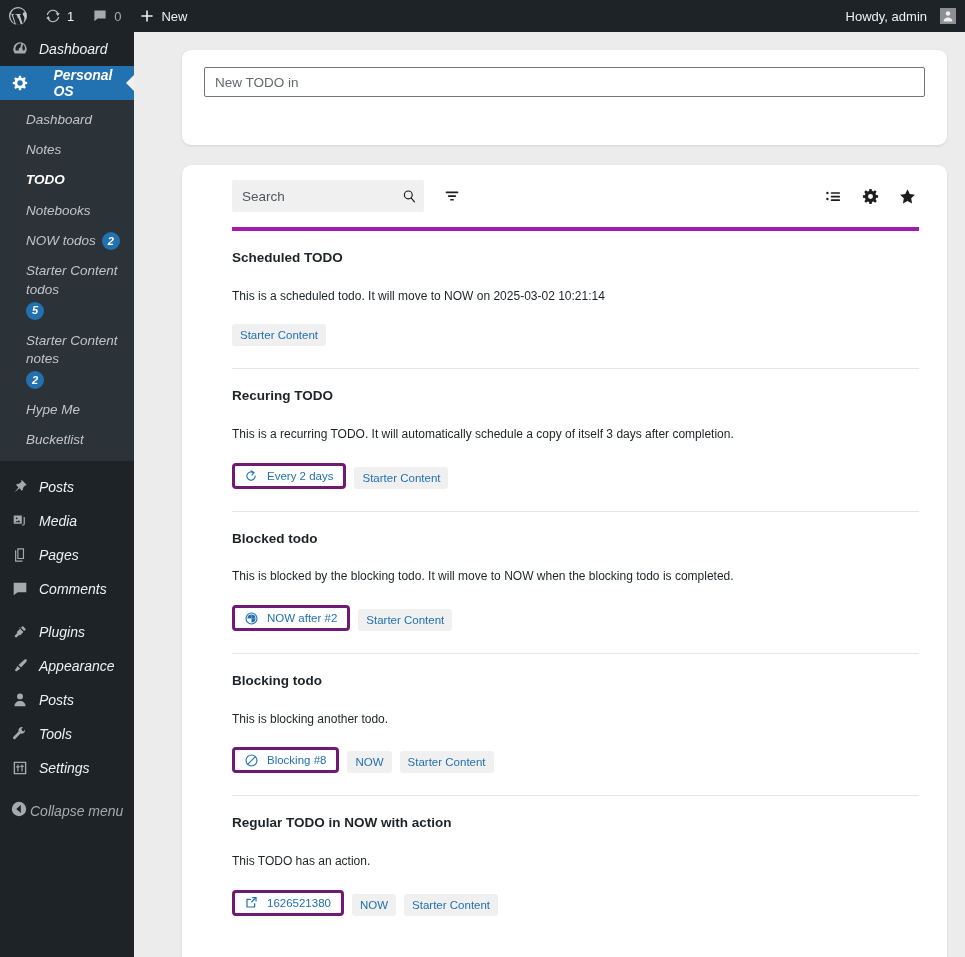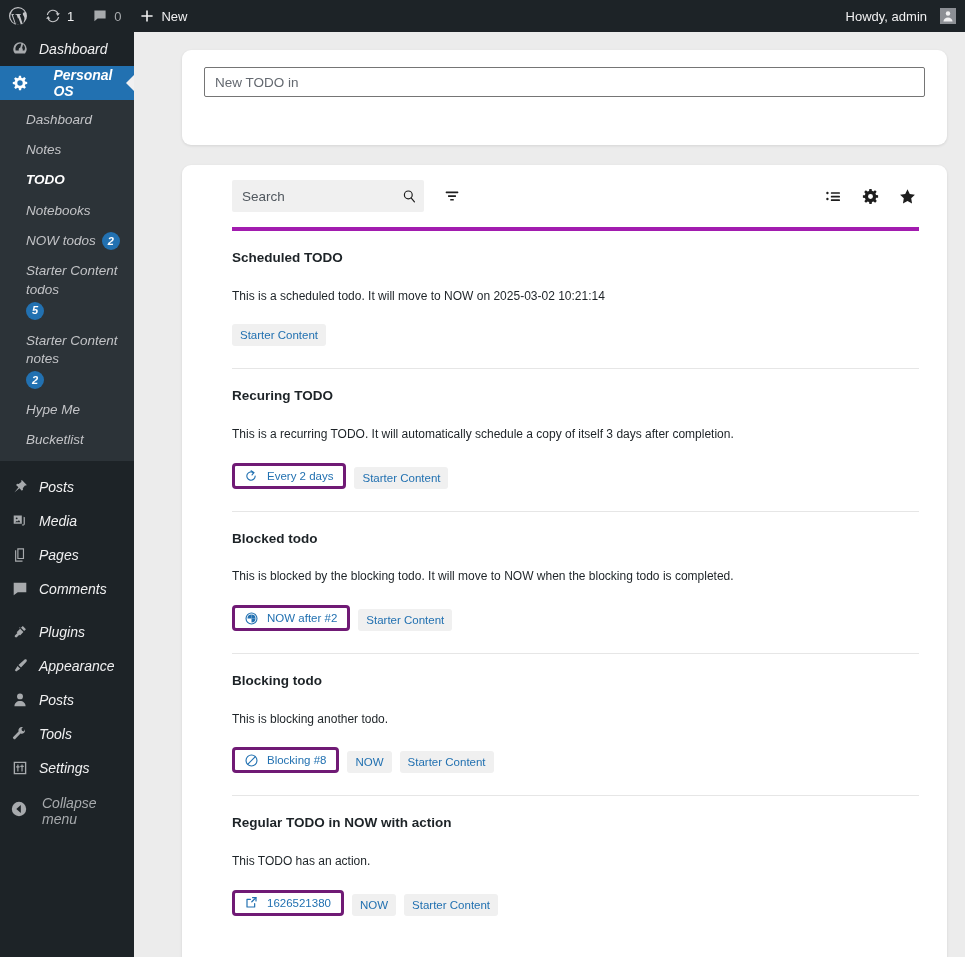--- a/index.html
+++ b/index.html
@@ -78,21 +78,21 @@
   .badge {
     display: inline-flex; align-items: center; justify-content: center;
     min-width: 18px; height: 18px; padding: 0 5px;
     background: #2271b1; color: #fff;
     border-radius: 9px; font-size: 11px; font-weight: 600;
     margin-left: 6px; vertical-align: middle;
   }
   .badge.wrapped { margin-left: 0; margin-top: 3px; }
   .menu-gap { height: 9px; }
   .collapse {
-    display: flex; align-items: center; gap: 14px;
+    display: flex; align-items: center; gap: 2px;
     padding-left: 10px; height: 34px;
     color: #a7aaad; font-size: 14px;
   }
   .collapse .mt-icon { color: #a7aaad; }
 
   
   #main {
     position: absolute; top: 32px; left: 160px;
     width: 805px; height: 925px;
     background: #ececec;

